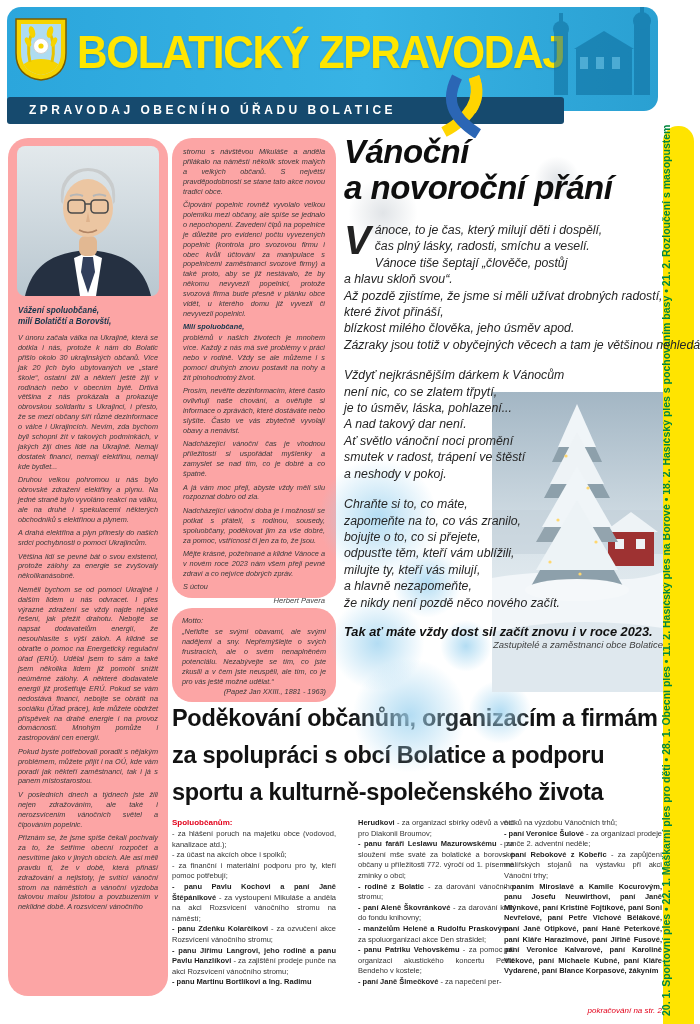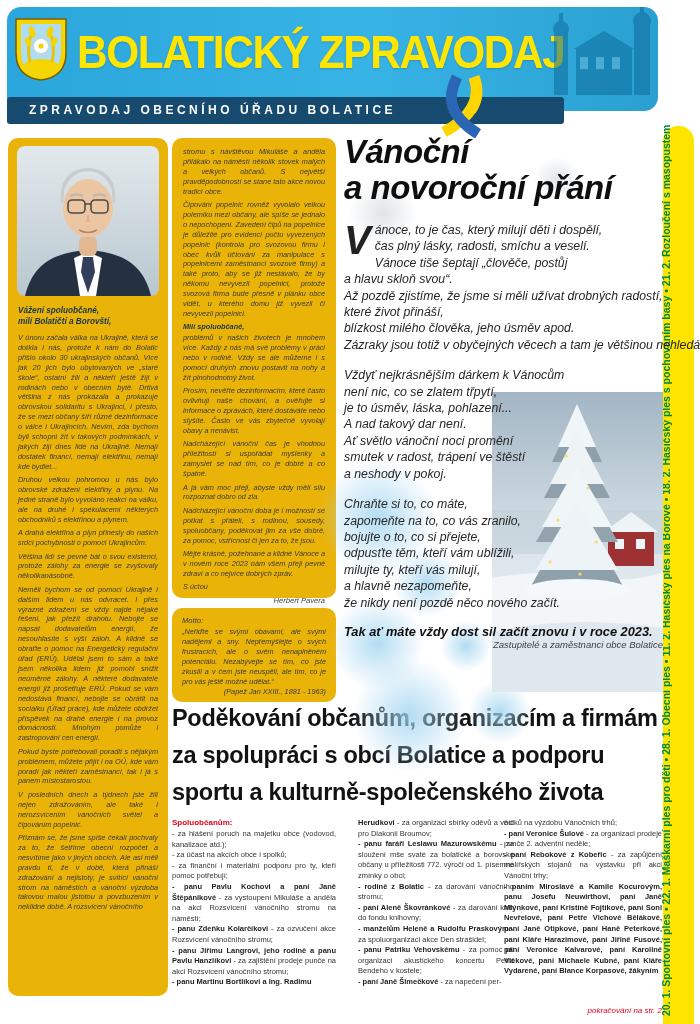--- a/index.html
+++ b/index.html
@@ -48,21 +48,21 @@
     position:absolute;left:663px;top:126px;width:31px;height:898px;
     background:#ffe400;border-radius:15px 15px 0 0;
   }
   .rail-text{
     position:absolute;left:9px;bottom:8px;
     transform-origin:0 100%;transform:rotate(-90deg);
     white-space:nowrap;font-size:10.5px;font-weight:bold;color:#00873e;
   }
 
   
-  .box{background:#eab308;border-radius:10px;position:absolute;box-sizing:border-box;}
+  .box{background:#fca5a5;border-radius:20px;position:absolute;box-sizing:border-box;}
   .col1{left:8px;top:138px;width:160px;height:858px;padding:8px 9px;}
   .portrait{width:142px;height:150px;border-radius:8px;overflow:hidden;}
   .salutation{margin:9px 1px 6px;font-style:italic;font-weight:bold;
     font-size:8.2px;line-height:11px;color:#16364c;}
   .lp{margin:0 1px 3.5px;font-style:italic;font-size:7.3px;line-height:9.9px;
     color:#3a3a3a;text-align:justify;}
   .lp.bold-line{font-weight:bold;color:#16364c;margin-bottom:1px;}
   .lp.sig{text-align:right;font-size:7.6px;color:#444;}
   .col2{left:172px;top:138px;width:164px;height:460px;padding:9px 10px;}
   .motto{left:172px;top:608px;width:164px;height:94px;padding:8px 10px;}

